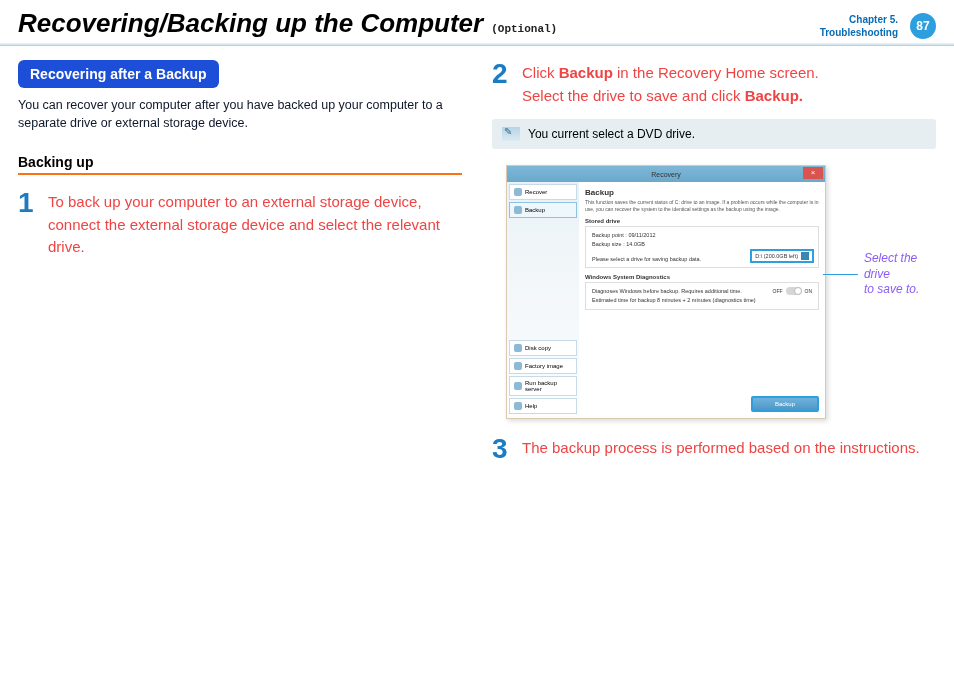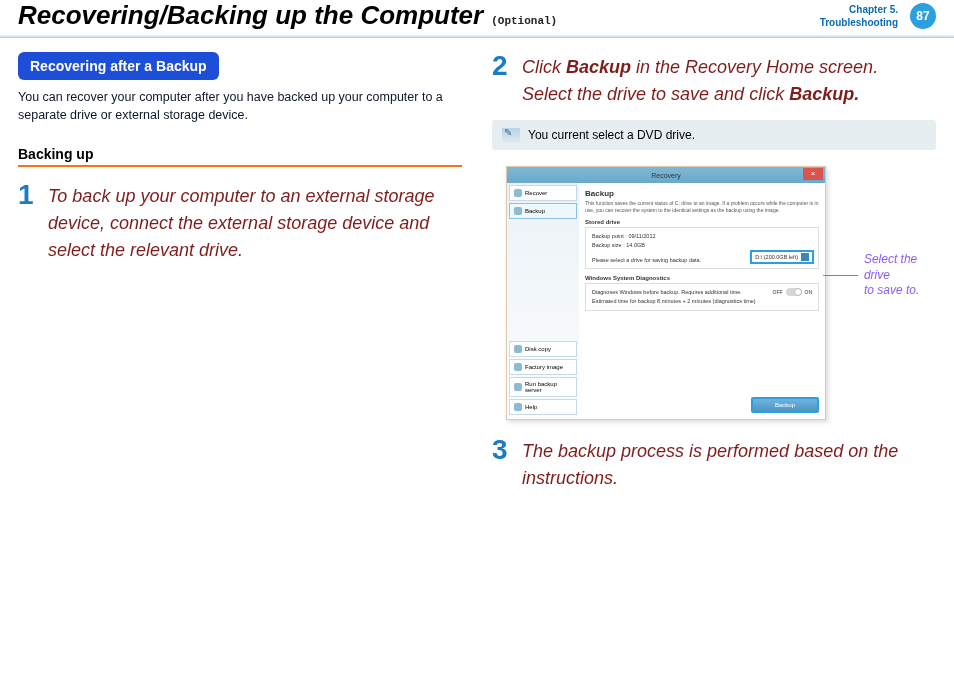--- a/index.html
+++ b/index.html
@@ -1,32 +1,32 @@
 <!DOCTYPE html>
 <html><head>
   <meta charset="utf-8">
   <style>
     * { margin: 0; padding: 0; box-sizing: border-box; }
     body { font-family: Arial, sans-serif; width: 954px; height: 677px; background: #fff; position: relative; }
-    .header { display: flex; align-items: center; padding: 0 18px 0 18px; }
+    .header { display: flex; align-items: flex-end; padding: 8px 18px 0 18px; }
     .title-wrap { flex: 1; display: flex; align-items: baseline; gap: 8px; }
     .title { font-size: 26px; font-weight: bold; font-style: italic; color: #000; }
     .title-sub { font-size: 11px; font-weight: bold; color: #222; font-family: Liberation Mono, monospace; }
     .header-right { display: flex; align-items: center; gap: 12px; }
     .chapter-info { text-align: right; font-size: 10px; font-weight: bold; color: #0a6bb3; line-height: 1.3; }
     .page-badge { width: 26px; height: 26px; border-radius: 50%; background: #2d9fde; color: #fff; font-size: 12px; font-weight: bold; display: flex; align-items: center; justify-content: center; }
     .hr-line { height: 3px; background: linear-gradient(to bottom, #eef3f6, #cde4f0); border-bottom: 1px solid #a9d4ea; margin: 4px 0 14px 0; }
     .content { display: flex; padding: 0 18px; gap: 30px; }
     .col { flex: 1; }
     .section-heading { background: #1d4ed8; color: #fff; font-weight: bold; font-size: 14px; padding: 6px 12px; border-radius: 6px; display: inline-block; margin-bottom: 8px; }
     .body-text { font-size: 12.5px; color: #0f172a; line-height: 1.45; }
     .sub-heading { font-weight: bold; font-size: 14px; color: #000; border-bottom: 2px solid #f97316; padding-bottom: 3px; margin: 22px 0 14px 0; }
     .step { display: flex; gap: 10px; margin-bottom: 12px; }
     .step-num { font-size: 28px; font-weight: bold; color: #1b7cc1; line-height: 1; min-width: 20px; }
-    .step-text { font-size: 18px; color: #7f1d1d; line-height: 1.5; padding-top: 2px; font-style: italic; }
+    .step-text { font-size: 15px; color: #ef4444; line-height: 1.5; padding-top: 2px; }
     .step-text b { font-weight: bold; }
     .note-box { background: #e6eef2; border-radius: 3px; padding: 8px 10px; font-size: 12px; display: flex; align-items: center; gap: 8px; margin: 12px 0 16px 0; }
     .note-icon { width: 18px; height: 14px; background: linear-gradient(#b7d4e6, #dce9f1); position: relative; }
     .note-icon::after { content: "✎"; font-size: 10px; position: absolute; left: 2px; top: -1px; color: #3a6c8f; }
     .screenshot-wrap { position: relative; }
     .screenshot { width: 320px; height: 254px; border: 1px solid #dac9ae; box-shadow: 2px 2px 5px rgba(0,0,0,0.15); background: #f4f8fb; position: relative; margin-left: 14px; }
     .win-title { height: 16px; background: linear-gradient(#7fb7d6, #6aa9cb); display: flex; align-items: center; justify-content: center; font-size: 7px; color: #333; position: relative; }
     .win-close { position: absolute; right: 2px; top: 1px; width: 20px; height: 12px; background: #d9534f; color: #fff; font-size: 8px; text-align: center; line-height: 11px; }
     .win-body { display: flex; height: calc(100% - 16px); }
     .sidebar { width: 72px; background: linear-gradient(#eaf2f7, #fdfdfd); display: flex; flex-direction: column; }

